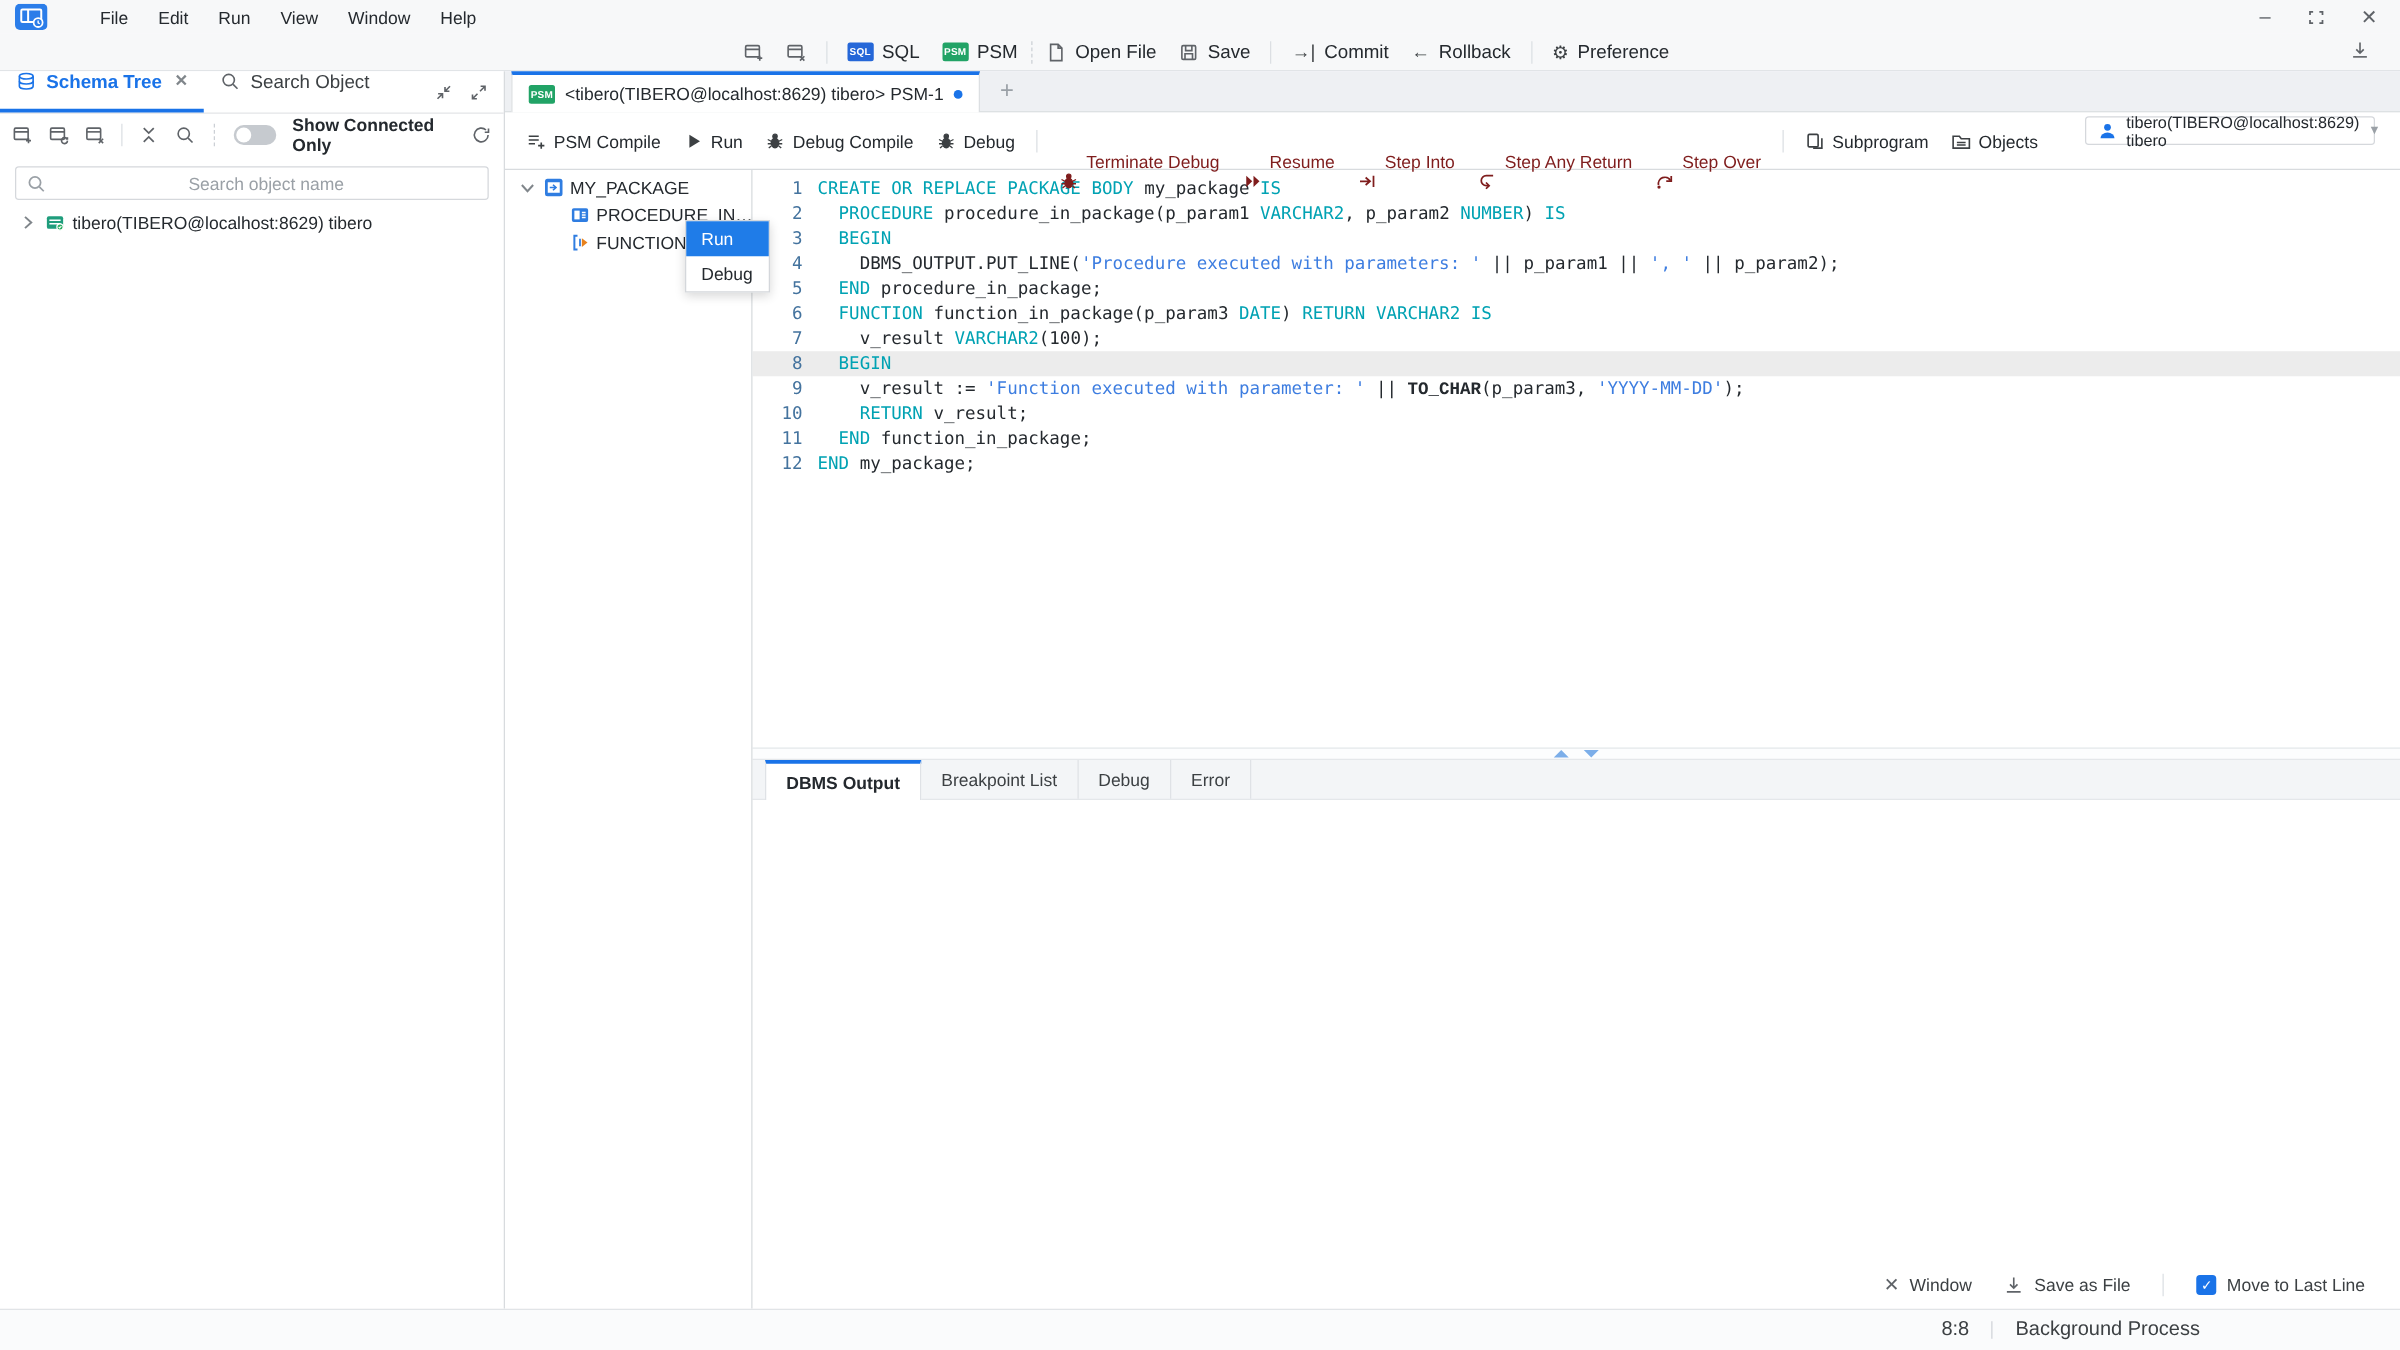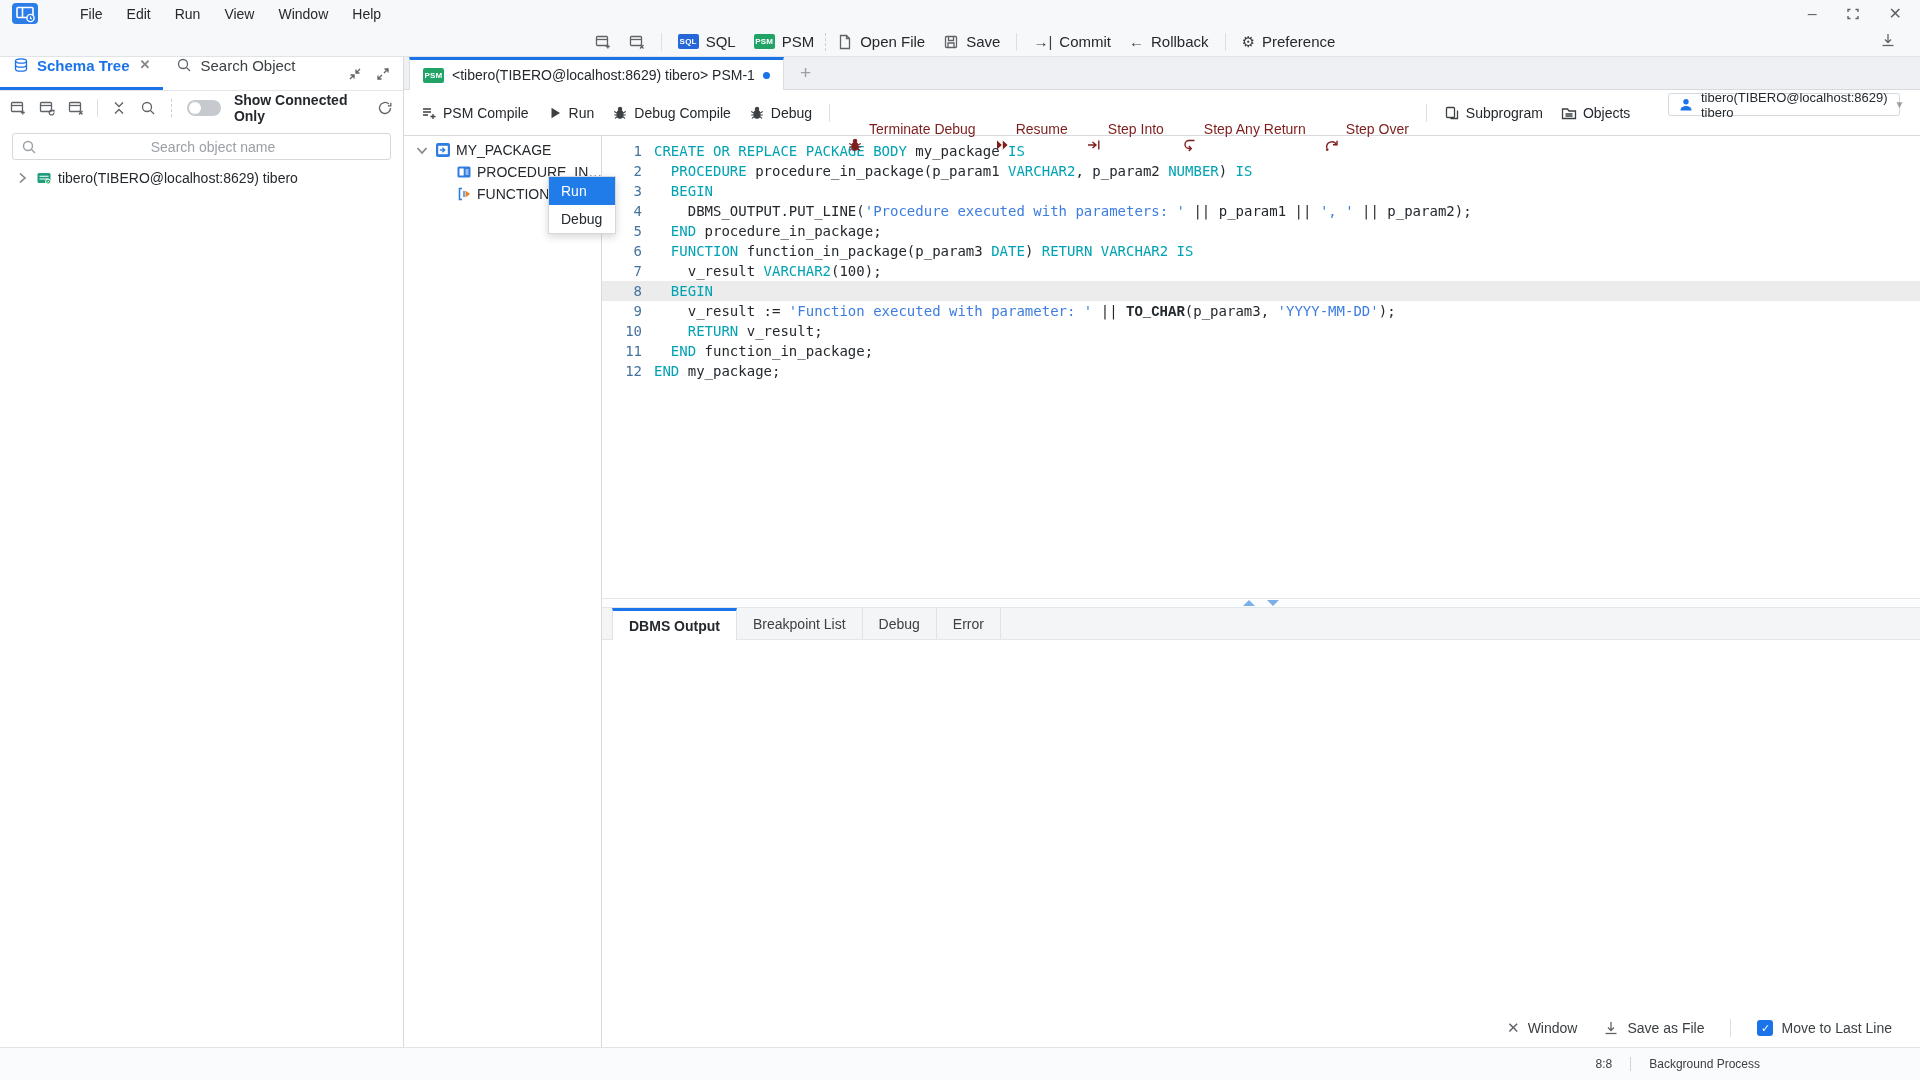--- a/index.html
+++ b/index.html
@@ -119,21 +119,21 @@
   .out-footer { height:38px; display:flex; align-items:center; justify-content:flex-end; gap:26px;
                 padding-right:28px; font-size:14px; color:#3c4043; flex:none; }
   .foot-btn { display:flex; align-items:center; gap:8px; }
   .x-glyph { font-size:15px; color:#5f6368; }
   .checkbox { width:16px; height:16px; background:#1a73e8; border-radius:3px; color:#fff;
               display:flex; align-items:center; justify-content:center; font-size:11px; flex:none; }
 
   
   .statusbar { position:absolute; bottom:0; left:0; right:0; height:33px; background:#fafbfc;
                border-top:1px solid #e1e4e7; display:flex; align-items:center; justify-content:flex-end;
-               gap:18px; padding-right:160px; font-size:12px; color:#3c4043; }
+               gap:18px; padding-right:160px; font-size:16px; color:#3c4043; }
   .sb-sep { width:1px; height:14px; background:#cfd3d7; }
 </style>
 </head>
 <body>
 
 <div class="menubar">
   <span class="logo">
     <svg width="26" height="21" viewBox="0 0 26 21">
         <rect width="26" height="21" rx="4" fill="#2b7de9"></rect>
         <rect x="5" y="4.5" width="16" height="10" rx="1" fill="none" stroke="#fff" stroke-width="1.6"></rect>

